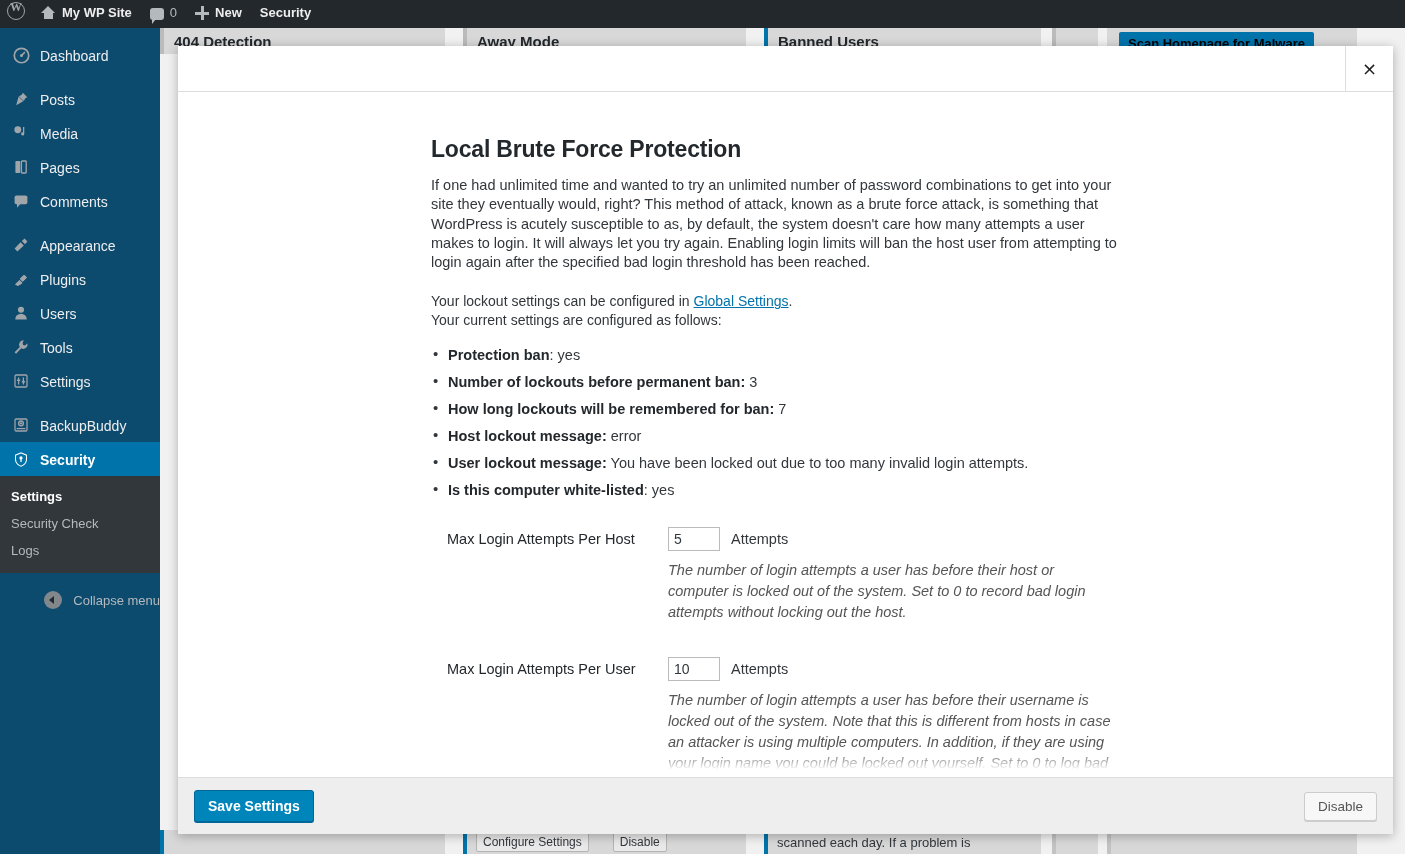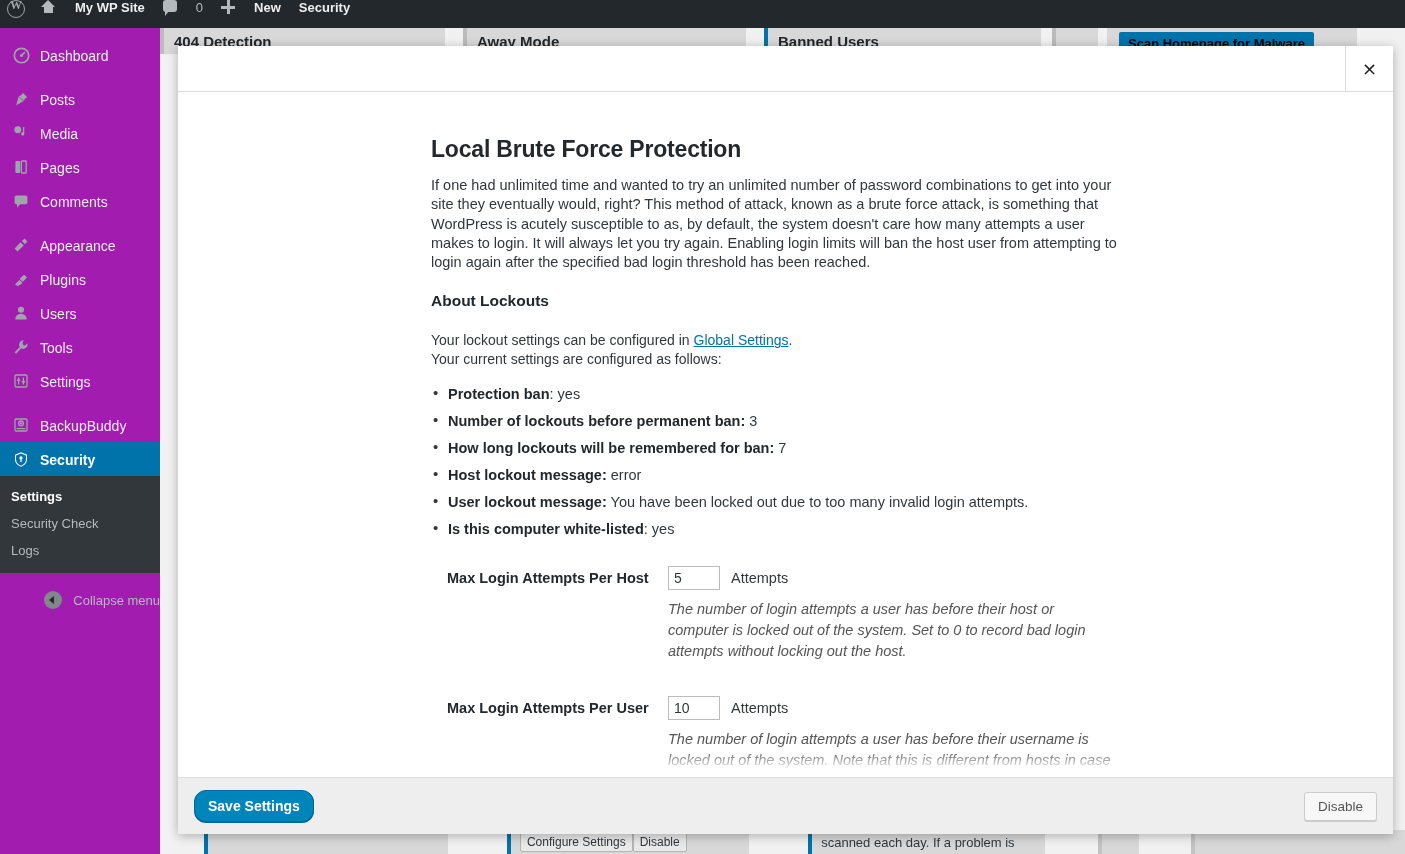--- a/index.html
+++ b/index.html
@@ -15,22 +15,22 @@
   #adminbar {
     position: absolute; top: 0; left: 0;
     width: 1405px; height: 28px;
     background: #23282d;
     color: #b4b9be;
     display: flex; align-items: center;
     font-size: 13px;
     z-index: 40;
   }
   #adminbar .ab-item {
-    display: flex; align-items: flex-start; gap: 19px;
-    height: 28px; padding: 0 9px;
+    display: flex; align-items: flex-end; gap: 6px;
+    height: 28px; padding: 8px 9px;
     color: #b4b9be; white-space: nowrap;
   }
   #adminbar .ab-item.strong { color: #eee; font-weight: 600; }
   #adminbar .wp-logo-wrap { padding-left: 7px; padding-right: 7px; }
   .wp-logo {
     width: 18px; height: 18px; border-radius: 50%;
     border: 1.7px solid #a0a5aa; position: relative;
     display: inline-block;
   }
   .wp-logo::before {
@@ -62,21 +62,21 @@
   .ico-plus::before, .ico-plus::after {
     content: ""; position: absolute; background: #b4b9be;
   }
   .ico-plus::before { left: 6px; top: 0; width: 2.5px; height: 14px; }
   .ico-plus::after { top: 6px; left: 0; height: 2.5px; width: 14px; }
 
   
   #sidebar {
     position: absolute; top: 28px; left: 0;
     width: 160px; height: 826px;
-    background: #a21caf;
+    background: #0c4a6e;
     z-index: 35;
     font-size: 14px;
   }
   .menu-item {
     display: flex; align-items: center; gap: 9px;
     height: 34px; padding: 0 0 0 11px;
     color: #eee; position: relative;
   }
   .menu-item .mlabel { line-height: 1; padding-top: 1px; }
   .menu-sep { height: 10px; }
@@ -148,23 +148,23 @@
     height: 22px; margin-top: 4px; border-radius: 2px;
     white-space: nowrap;
   }
   .bg-strip-bottom {
     position: absolute; bottom: 0; left: 0; width: 1245px; height: 26px;
     display: flex; align-items: flex-end;
   }
   .bg-bcard {
     height: 24px; background: #d8d8d8;
     border-left: 4px solid #0073aa;
-    display: flex; align-items: center; gap: 0;
+    display: flex; align-items: center; gap: 24px;
     padding-left: 9px; font-size: 13px; color: #32373c;
-    white-space: nowrap; overflow: hidden; margin-left: 44px;
+    white-space: nowrap; overflow: hidden;
   }
   .bg-bcard.plain { border-left-color: #c3c3c3; }
   .bg-minibtn {
     border: 1px solid #b4b4b4; background: #e9e9e9;
     font-size: 12px; padding: 2px 6px; color: #32373c;
     border-radius: 2px;
   }
 
   
   #modal {
@@ -222,21 +222,21 @@
   ul.mlist li::before {
     content: "•"; position: absolute; left: 2px; top: -1px;
     font-size: 15px; color: #32373c;
   }
   ul.mlist li b { font-weight: 700; color: #23282d; }
 
   
   .setting-row { display: flex; margin-bottom: 34px; }
   .setting-label {
     width: 237px; flex: 0 0 237px;
-    font-size: 14.5px; font-weight: 700; color: #23282d;
+    font-size: 14.5px; font-weight: 400; color: #23282d;
     text-align: left; padding-top: 4px; padding-left: 16px;
   }
   .setting-field { flex: 1 1 auto; }
   .field-line { display: flex; align-items: center; gap: 11px; }
   input.num {
     width: 52px; height: 24px;
     border: 1px solid #bbb; background: #fff;
     font-size: 14px; color: #32373c;
     padding: 0 5px; border-radius: 0;
     font-family: "Liberation Sans", sans-serif;
@@ -253,21 +253,21 @@
   }
   #modal-footer {
     flex: 0 0 57px; height: 57px;
     background: #eee; border-top: 1px solid #ddd;
     display: flex; align-items: center; justify-content: space-between;
     padding: 0 16px;
   }
   .btn-primary {
     background: #0085ba; border: 1px solid #006799;
     color: #fff; font-size: 14px; font-weight: 600;
-    padding: 7px 13px; border-radius: 12px; cursor: pointer;
+    padding: 7px 13px; border-radius: 3px; cursor: pointer;
     box-shadow: 0 1px 0 #006799;
     font-family: "Liberation Sans", sans-serif;
   }
   .btn-secondary {
     background: #f7f7f7; border: 1px solid #ccc;
     color: #555; font-size: 13.5px;
     padding: 6px 13px; border-radius: 3px; cursor: pointer;
     box-shadow: 0 1px 0 #ccc;
     font-family: "Liberation Sans", sans-serif;
   }
@@ -489,21 +489,20 @@
   </div>
 
   <div id="modal-body">
     <div id="modal-scroll">
       <div class="content-col">
 
         <h1 class="mtitle">Local Brute Force Protection</h1>
 
         <p class="mpara">If one had unlimited time and wanted to try an unlimited number of password combinations to get into your site they eventually would, right? This method of attack, known as a brute force attack, is something that WordPress is acutely susceptible to as, by default, the system doesn't care how many attempts a user makes to login. It will always let you try again. Enabling login limits will ban the host user from attempting to login again after the specified bad login threshold has been reached.</p>
 
-        <h3 class="msub">About Lockouts</h3>
 
         <p class="mlines">
           <span>Your lockout settings can be configured in </span><a href="#">Global Settings</a><span>.</span><br>
           <span>Your current settings are configured as follows:</span>
         </p>
 
         <ul class="mlist">
           <li><b>Protection ban</b><span>: </span><span>yes</span></li>
           <li><b>Number of lockouts before permanent ban:</b><span> </span><span>3</span></li>
           <li><b>How long lockouts will be remembered for ban:</b><span> </span><span>7</span></li>

